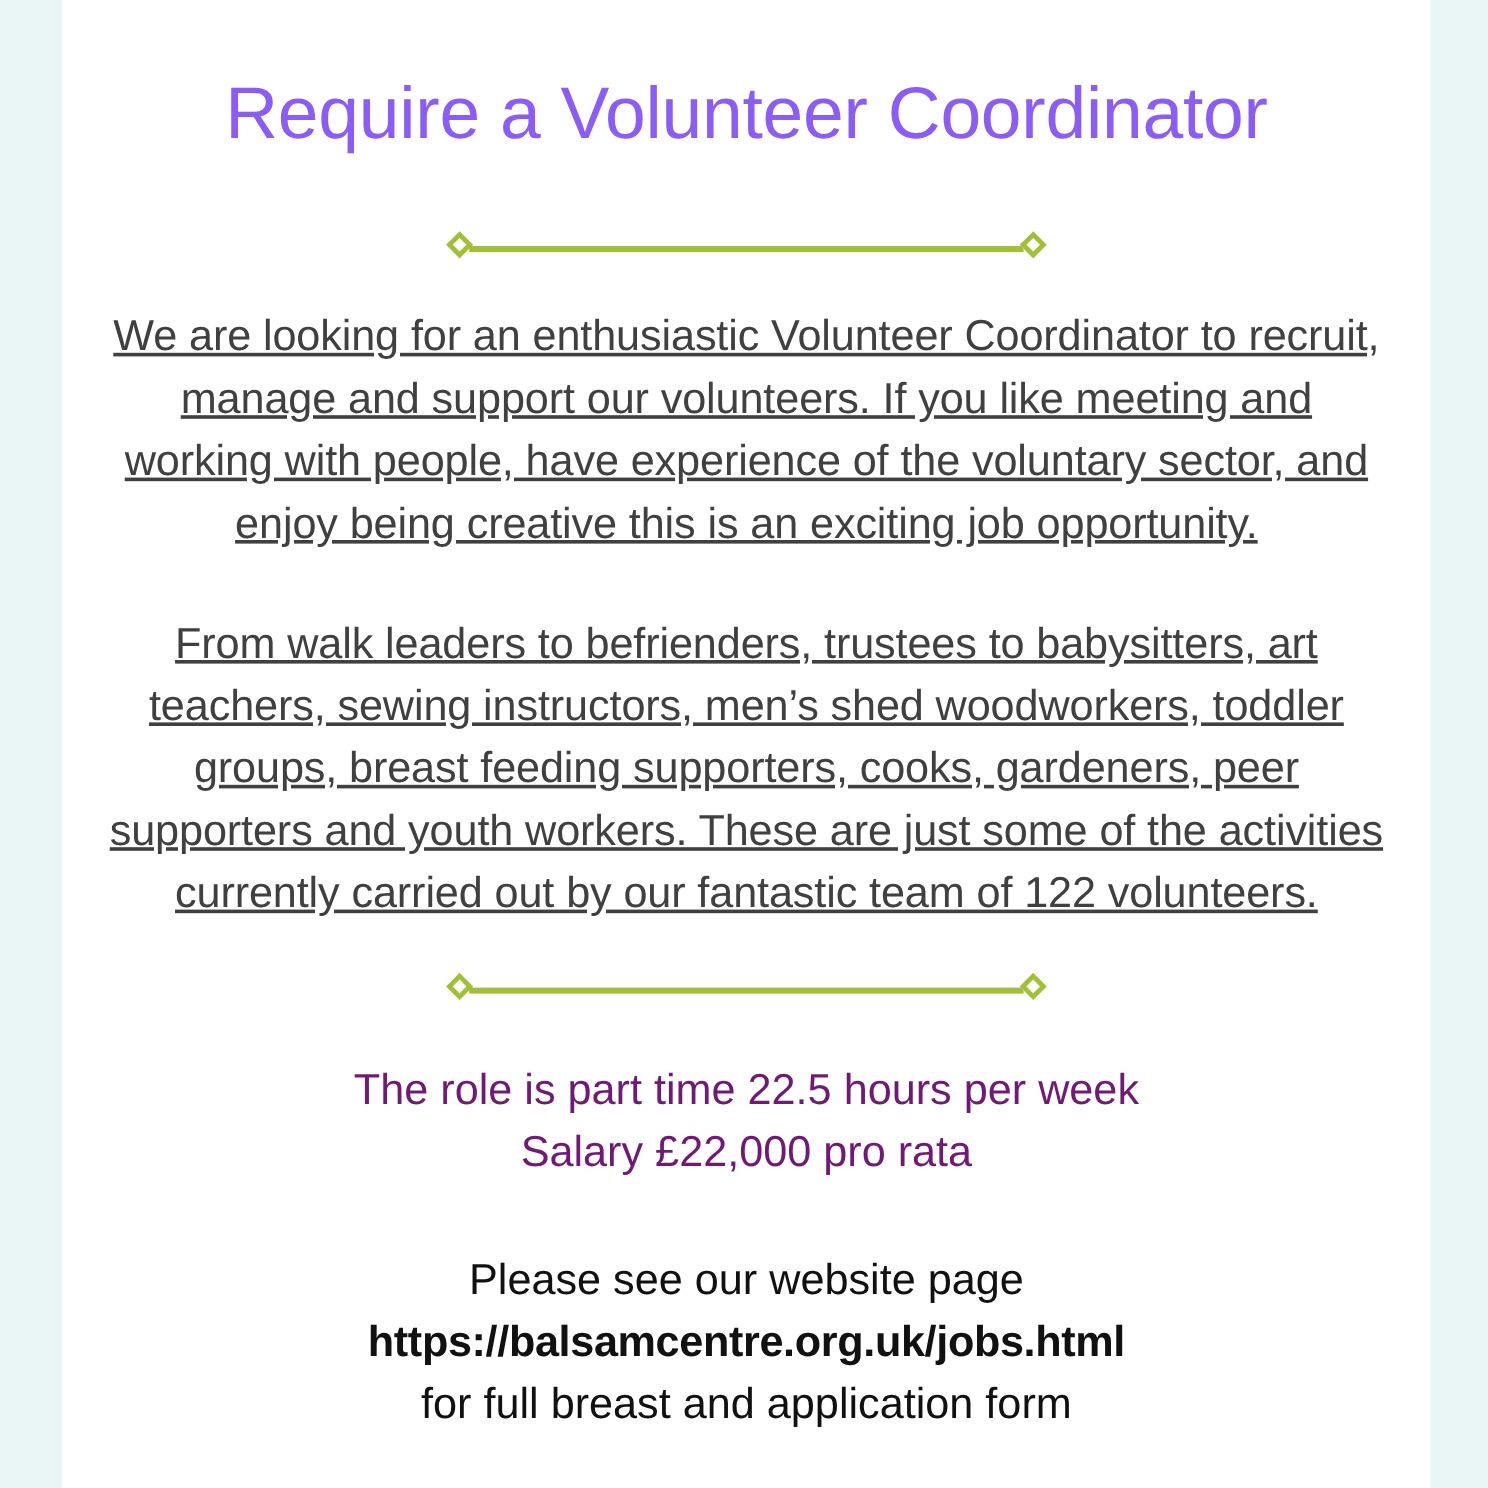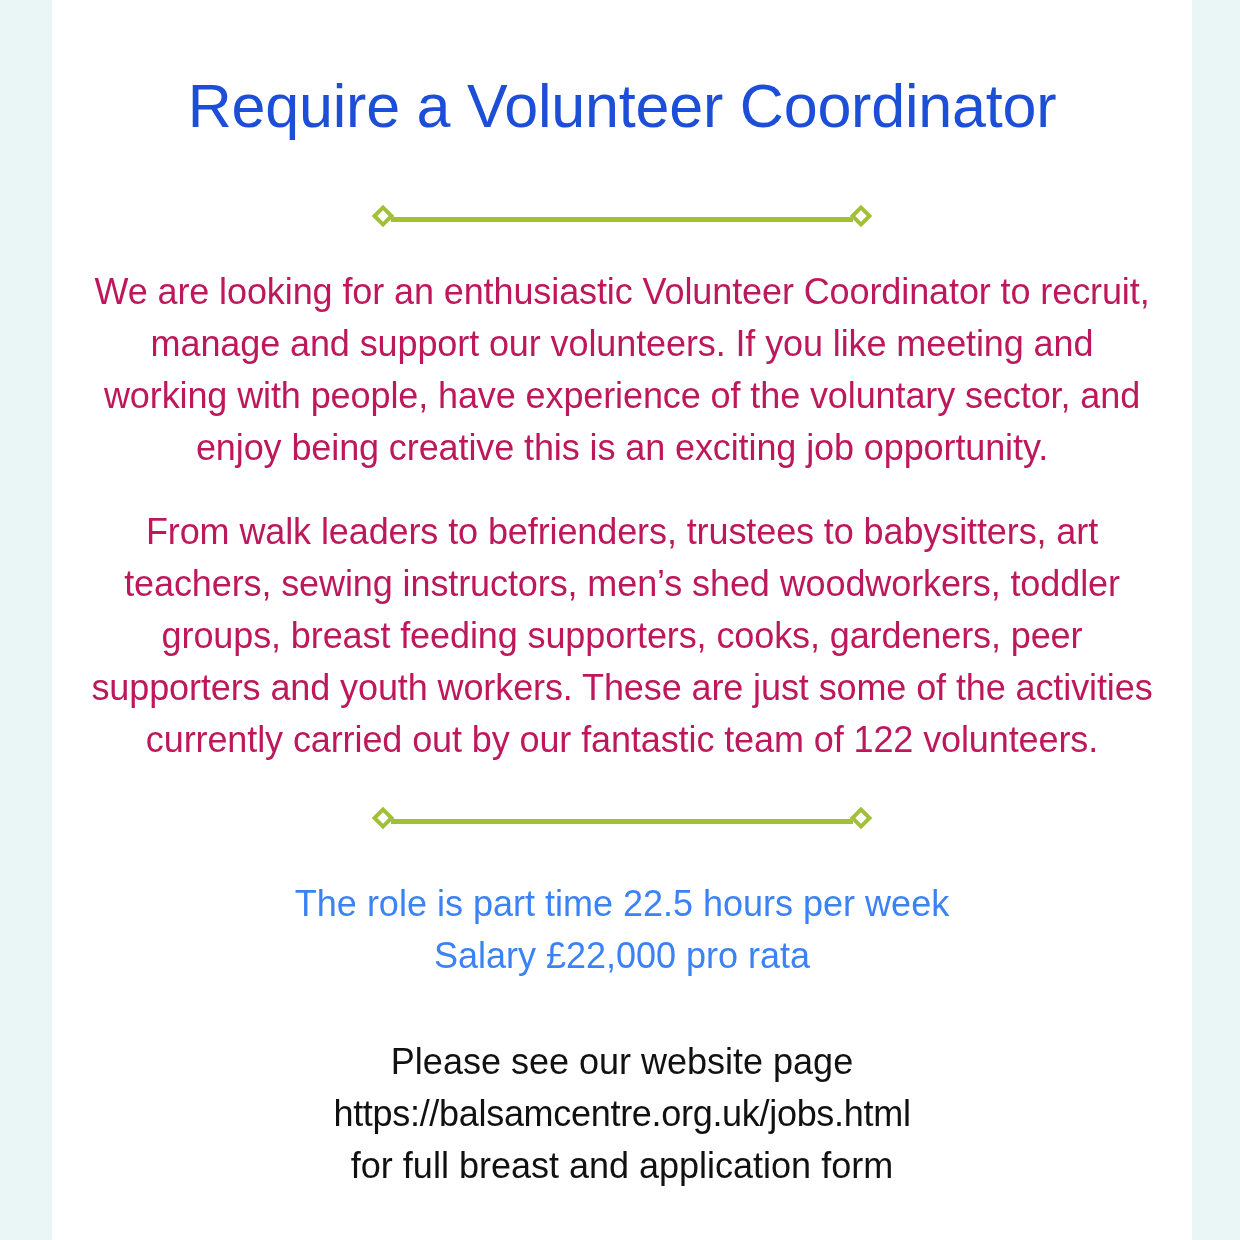--- a/index.html
+++ b/index.html
@@ -40,27 +40,27 @@
     top: 0;
     width: 1140px;
     box-sizing: border-box;
     padding: 0 38px;
     text-align: center;
     color: #111111;
   }
 
   
   .doc-title {
-    margin: 12px;
+    margin: 0;
     padding-top: 62px;
     font-size: 61px;
     font-weight: 400;
     line-height: 1.08;
     letter-spacing: -0.2px;
-    color: #1d4ed8;
+    color: #8b5cf6;
   }
 
   
   .divider {
     position: relative;
     height: 34px;
     margin: 0 auto;
     width: 490px;
   }
   .divider .rule {
@@ -86,43 +86,44 @@
 
   .divider-1 { margin-top: 62px; }
   .divider-2 { margin-top: 38px; }
 
   
   .para {
     margin: 0;
     font-size: 36px;
     line-height: 52px;
     font-weight: 400;
-    color: #be185d;
+    color: #404040;
     letter-spacing: -0.1px;
+    text-decoration: underline;
   }
-  .para + .para { margin-top: 32px; }
+  .para + .para { margin-top: 48px; }
 
   .body-block { margin-top: 30px; }
 
   .terms-block { margin-top: 40px; }
   .terms-line {
     font-size: 36px;
     line-height: 52px;
-    color: #3b82f6;
+    color: #701a75;
   }
 
   .apply-block { margin-top: 54px; }
   .apply-line {
     font-size: 36px;
     line-height: 52px;
     color: #111111;
     text-align: center;
   }
   .apply-line.url {
-    font-weight: 400;
+    font-weight: 700;
     letter-spacing: -0.3px;
   }
 </style>
 </head>
 <body>
 
 <div id="viewport">
 
   <div id="page-sheet">
 

